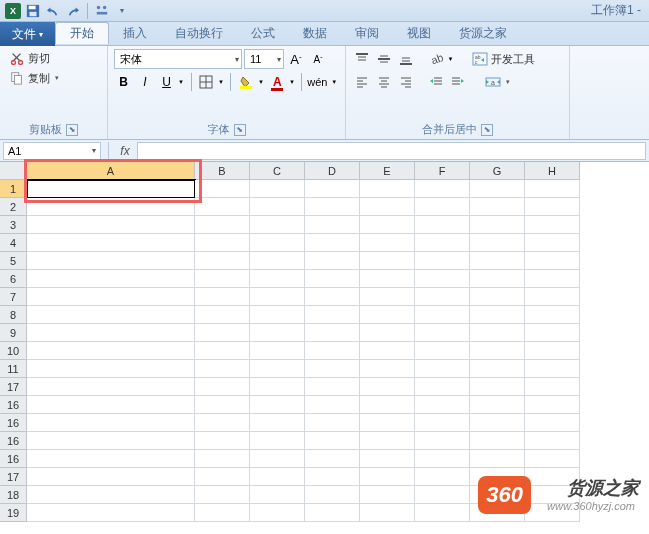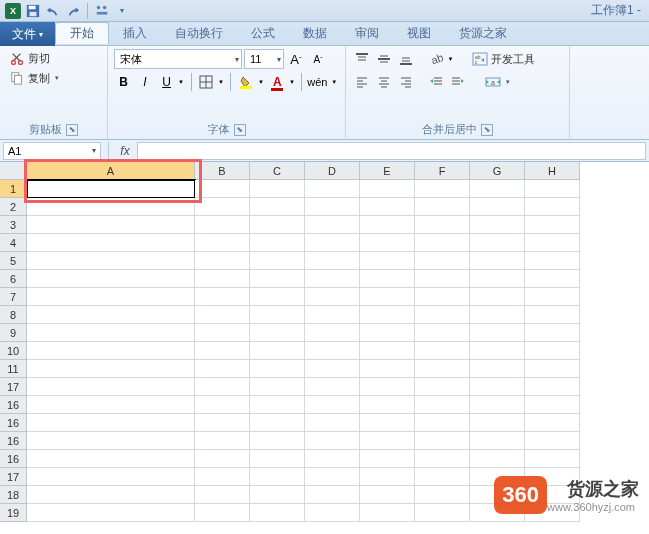--- a/index.html
+++ b/index.html
@@ -58,21 +58,21 @@
 .row-h.selected { background: #fbd78b; }
 .grid { position: absolute; left: 27px; top: 18px; }
 .grid-row { display: flex; height: 18px; }
 .cell { border-right: 1px solid #d4d9de; border-bottom: 1px solid #d4d9de; background: #fff; }
 .cell.active { outline: 2px solid #000; outline-offset: -1px; }
 
 
 .highlight-box { position: absolute; border: 3px solid #f06060; pointer-events: none; }
 
 
-.watermark { position: absolute; right: 10px; bottom: 20px; display: flex; align-items: center; gap: 0; opacity: 0.92; }
+.watermark { position: absolute; right: 10px; bottom: 20px; display: flex; gap: 16px; opacity: 0.92; font-style: italic; }
 .wm-badge { background: #e94d1a; color: #fff; font-weight: bold; font-size: 22px; padding: 6px 8px; border-radius: 8px; }
 .wm-text { display: flex; flex-direction: column; }
 .wm-title { font-size: 18px; color: #333; font-weight: bold; margin-left: 20px; }
 .wm-url { font-size: 11px; color: #888; }
 
 svg { display: block; }
 </style>
 </head>
 <body>
 

